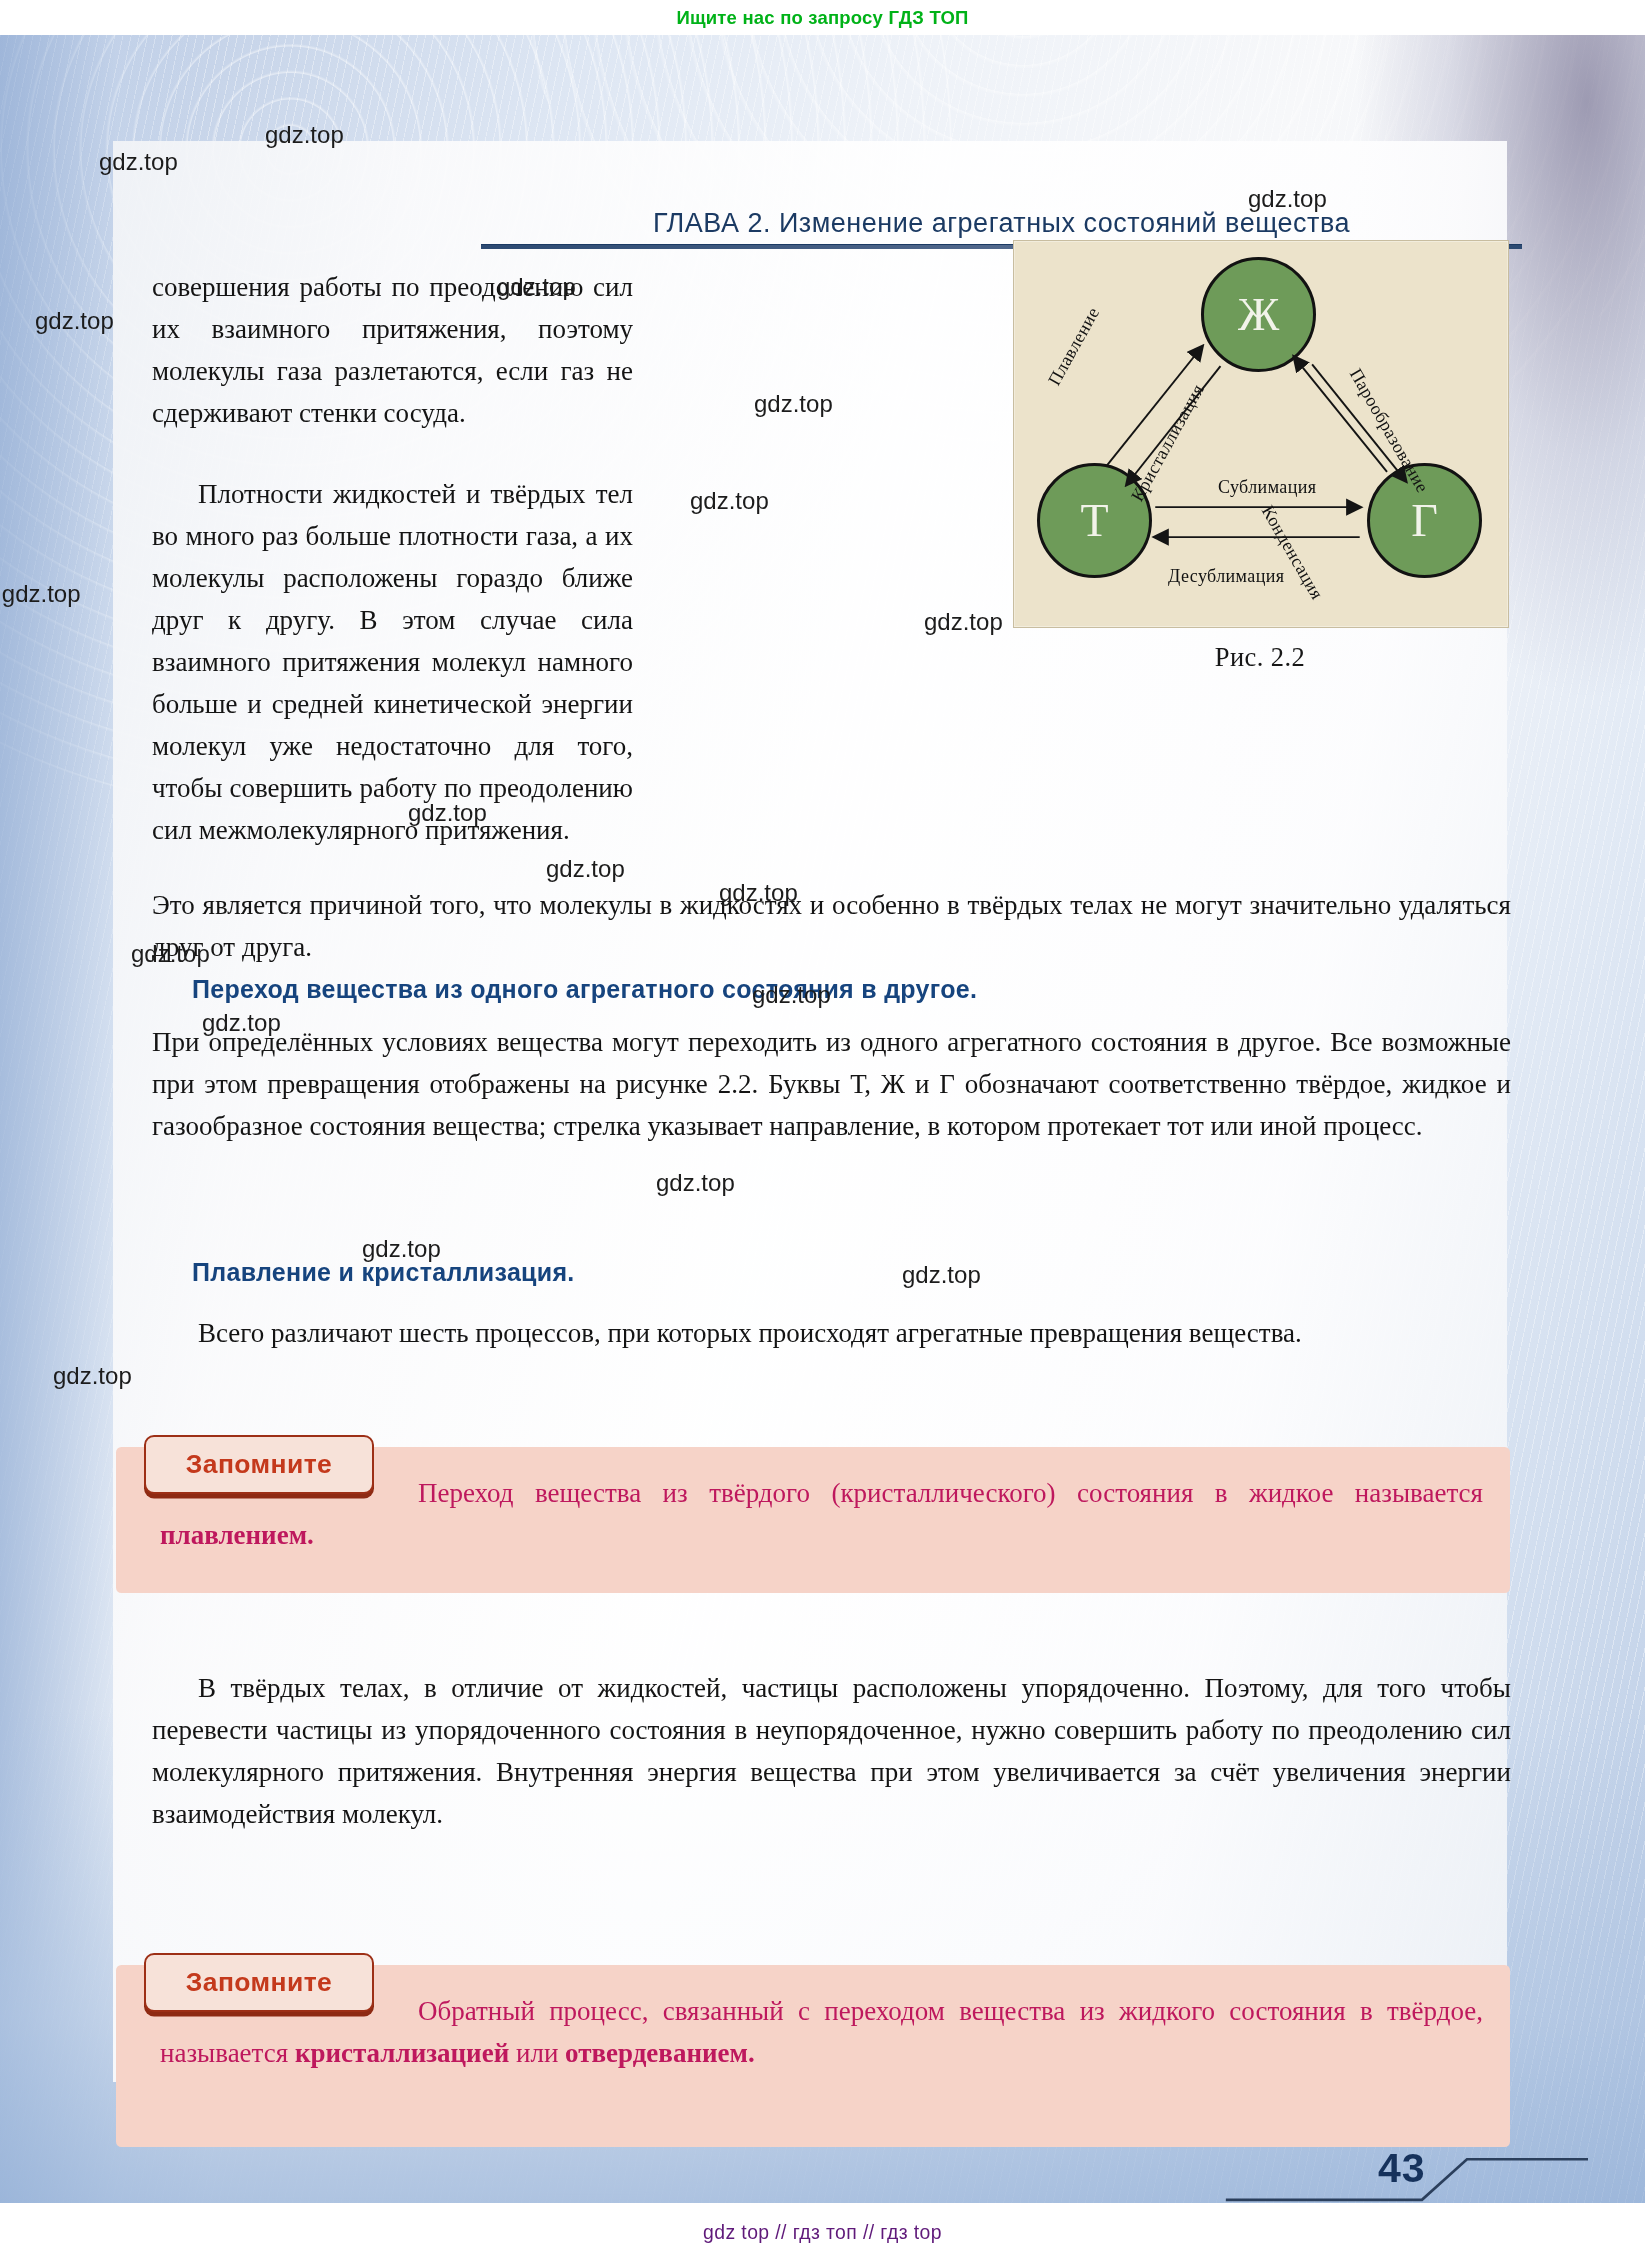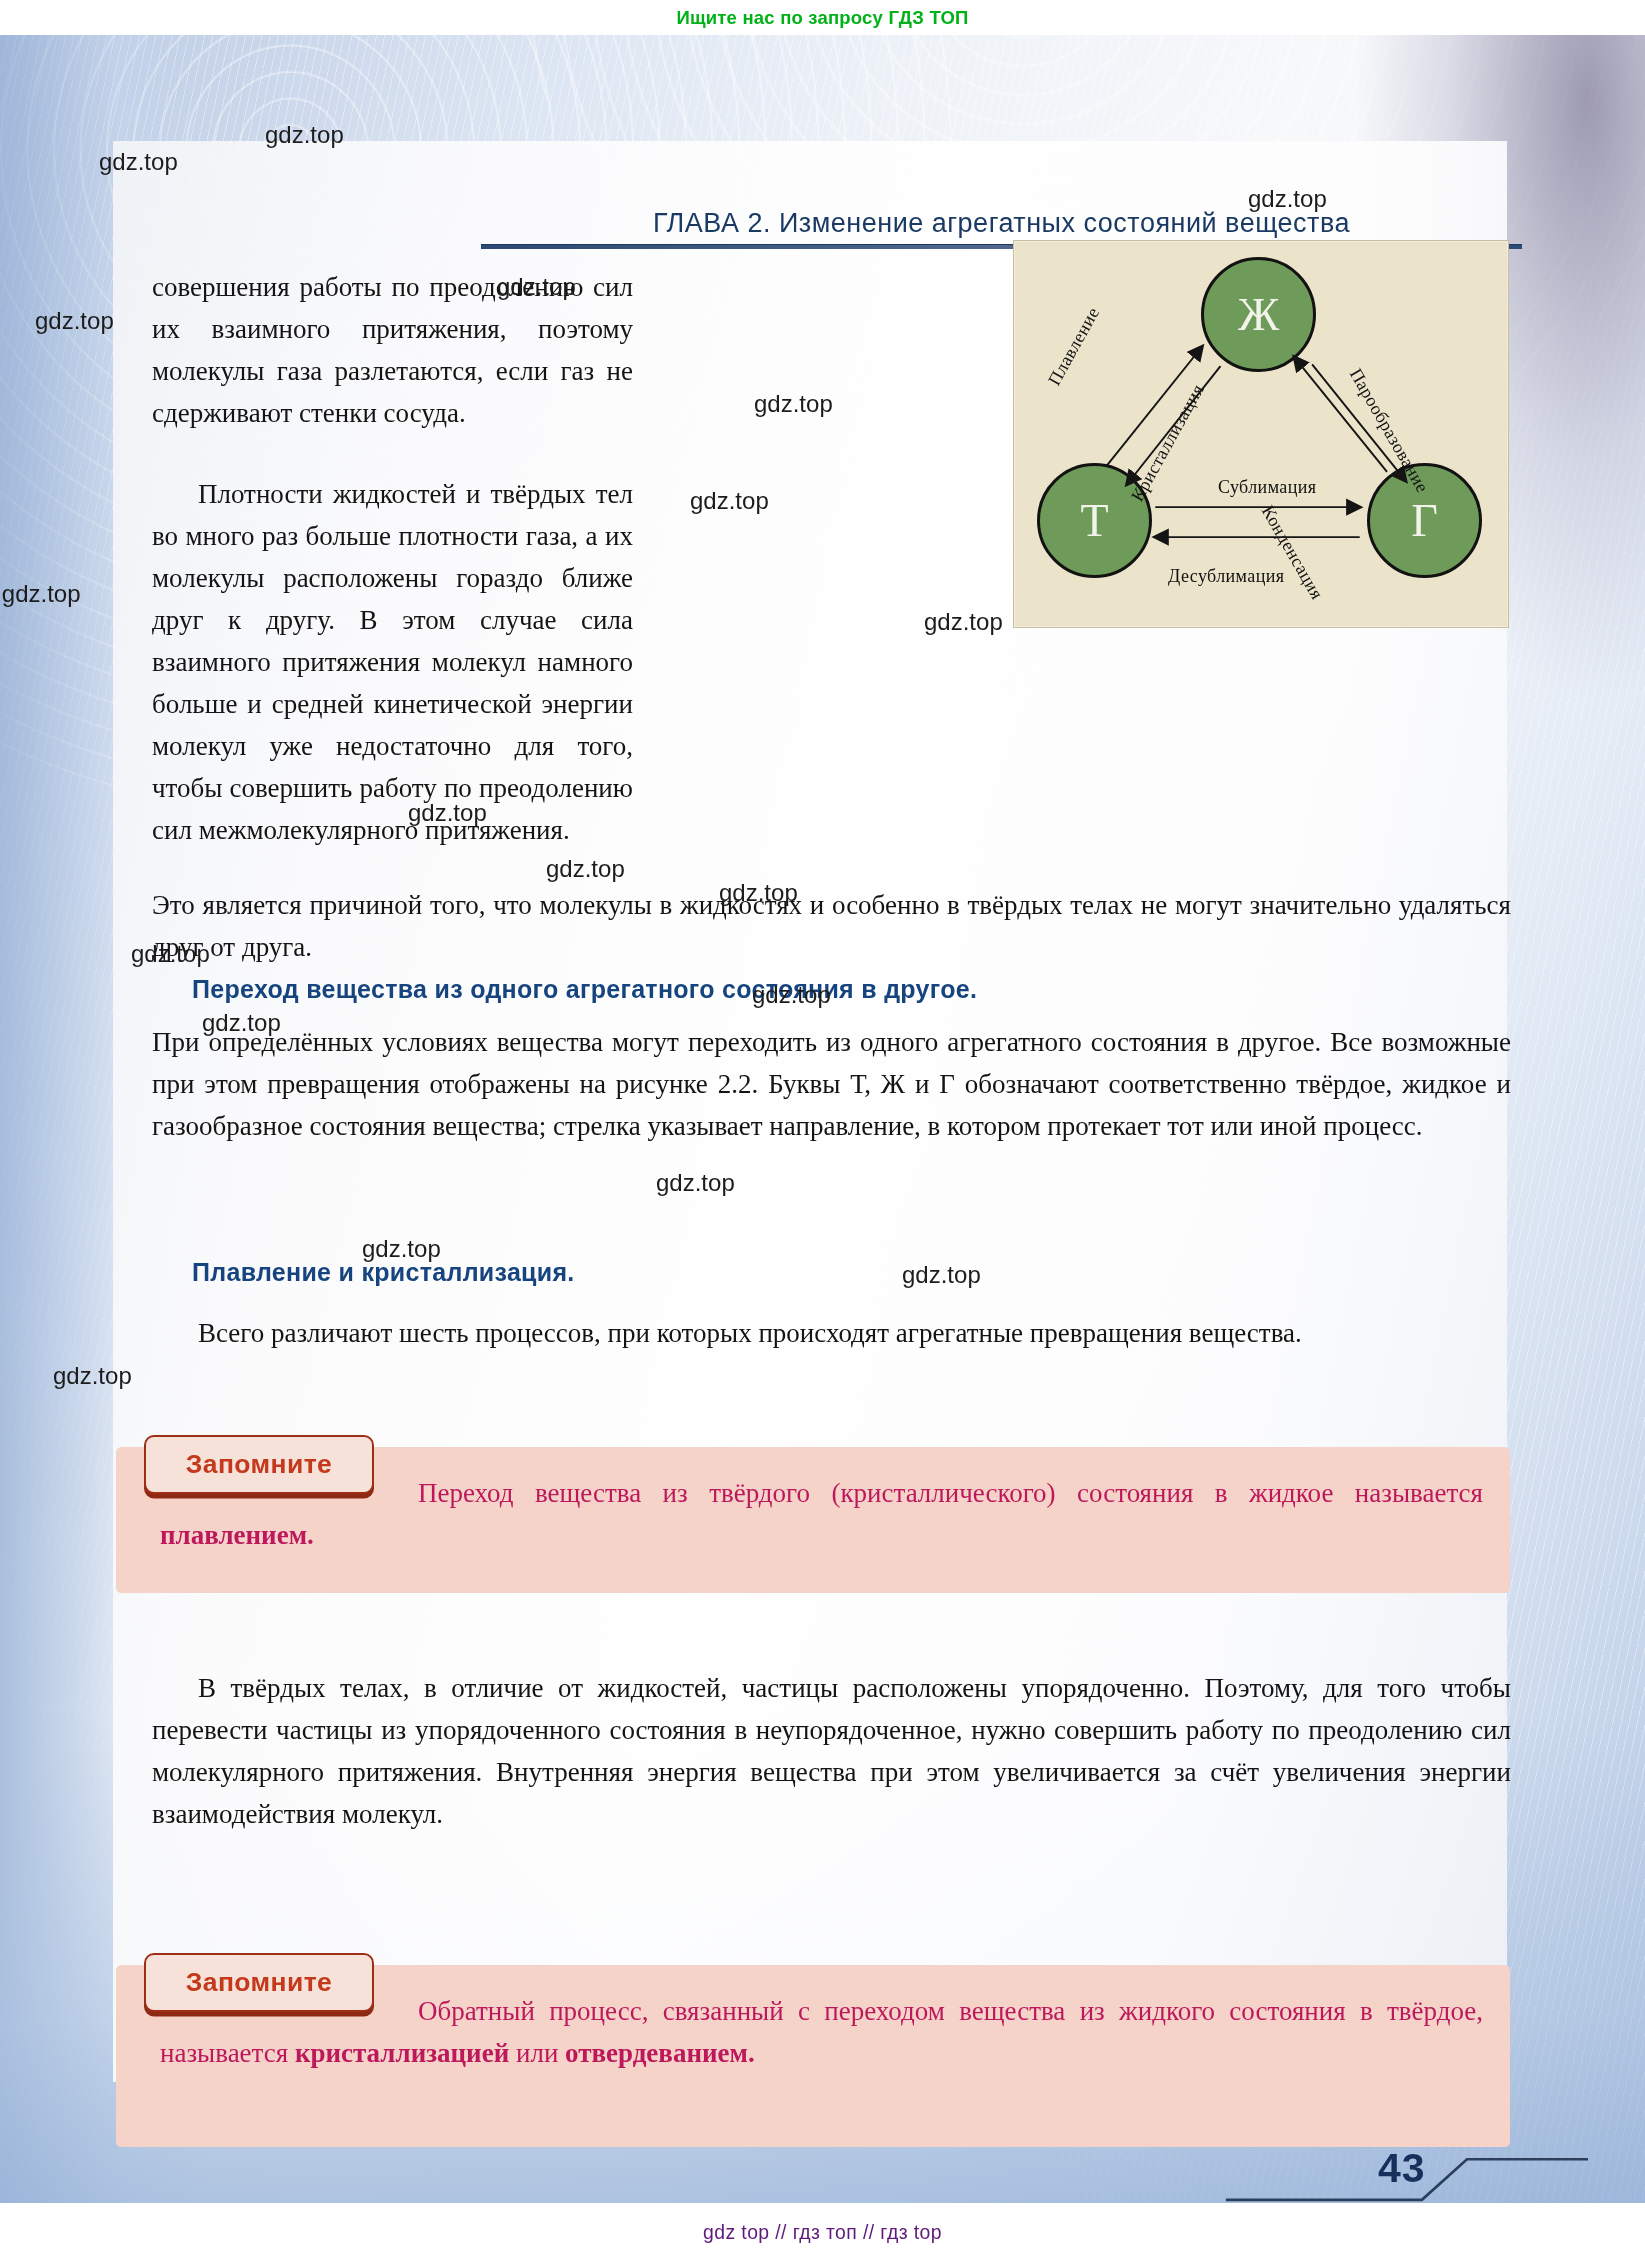--- a/index.html
+++ b/index.html
@@ -282,20 +282,21 @@
         <line x1="392" y1="336" x2="160" y2="336" stroke="#141414" stroke-width="2.2" marker-end="url(#ah)"></line>
       </svg>
 
       <div class="arrow-label" id="lbl-melting">Плавление</div>
       <div class="arrow-label" id="lbl-crystal">Кристаллизация</div>
       <div class="arrow-label" id="lbl-condens">Конденсация</div>
       <div class="arrow-label" id="lbl-vapor">Парообразование</div>
       <div class="arrow-label" id="lbl-sublim">Сублимация</div>
       <div class="arrow-label" id="lbl-desublim">Десублимация</div>
     </div>
+    <div class="caption">Рис. 2.2</div>
   </div>
 
   <div class="col-text" id="para-1">совершения работы по преодолению сил их взаимного притяжения, поэтому молекулы газа разлетаются, если газ не сдерживают стенки сосуда.</div>
   <div class="col-text" id="para-wide">Это является причиной того, что молекулы в жидкостях и особенно в твёрдых телах не могут значительно удаляться друг от друга.</div>
 
   <div class="col-text indent" id="para-2">Плотности жидкостей и твёрдых тел во много раз больше плотности газа, а их молекулы расположены гораздо ближе друг к другу. В этом случае сила взаимного притяжения молекул намного больше и средней кинетической энергии молекул уже недостаточно для того, чтобы совершить работу по преодолению сил межмолекулярного притяжения.</div>
 
   <div class="blue-heading" id="heading-transition">Переход вещества из одного агрегатного состояния в другое.</div>
   <div class="col-text" id="para-after-heading">При определённых условиях вещества могут переходить из одного агрегатного состояния в другое. Все возможные при этом превращения отображены на рисунке 2.2. Буквы Т, Ж и Г обозначают соответственно твёрдое, жидкое и газообразное состояния вещества; стрелка указывает направление, в котором протекает тот или иной процесс.</div>
 

